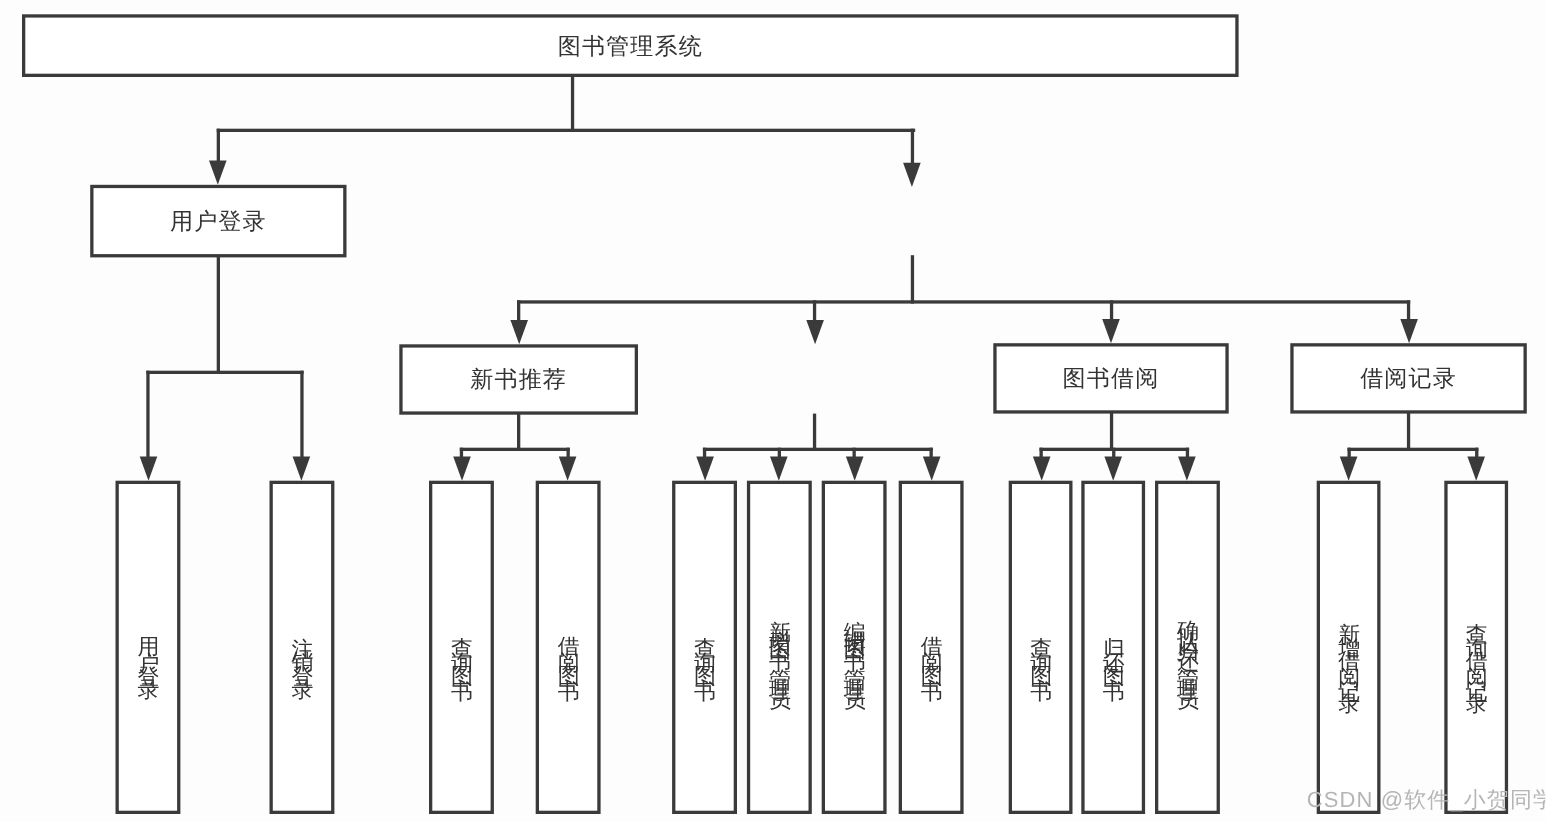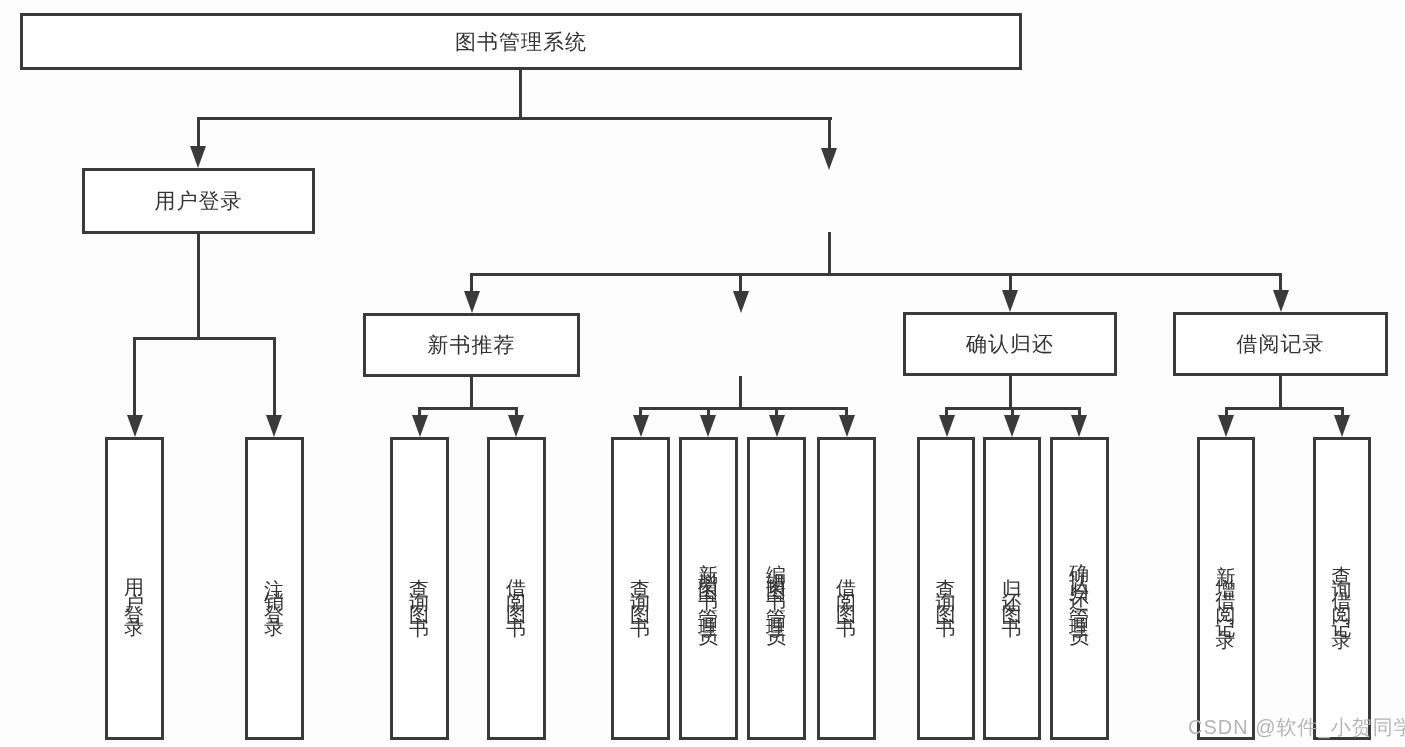--- a/index.html
+++ b/index.html
@@ -35,21 +35,21 @@
   .watermark {
     position:absolute; left:1188px; top:714px; z-index:5;
     font-size:20px; color:#b5b5b5; letter-spacing:1px; white-space:nowrap;
   }
 </style>
 </head>
 <body>
 
 <div class="stage">
 
-  <div class="hbox" style="left:20px; top:13px; width:1002px; height:57px;">
+  <div class="hbox" style="left:20px; top:13px; width:1106px; height:57px;">
     <span>图书管理系统</span>
   </div>
 
   <div class="vline" style="left:519px; top:68px; height:51px;"></div>
   <div class="hline" style="left:197px; top:117px; width:635px;"></div>
   <div class="vline" style="left:197px; top:117px; height:33px;"></div>
   <div class="ahead" style="left:190px; top:146px;"></div>
   <div class="vline" style="left:828px; top:117px; height:33px;"></div>
   <div class="ahead" style="left:821px; top:148px;"></div>
 
@@ -72,21 +72,21 @@
   <div class="ahead" style="left:733px; top:291px;"></div>
   <div class="vline" style="left:1009px; top:273px; height:19px;"></div>
   <div class="ahead" style="left:1002px; top:290px;"></div>
   <div class="vline" style="left:1279px; top:273px; height:19px;"></div>
   <div class="ahead" style="left:1273px; top:290px;"></div>
 
   <div class="hbox" style="left:363px; top:313px; width:217px; height:64px;">
     <span>新书推荐</span>
   </div>
   <div class="hbox" style="left:903px; top:312px; width:214px; height:64px;">
-    <span>确认归还</span>
+    <span>图书借阅</span>
   </div>
   <div class="hbox" style="left:1173px; top:312px; width:215px; height:64px;">
     <span>借阅记录</span>
   </div>
 
   <div class="vline" style="left:470px; top:376px; height:33px;"></div>
   <div class="hline" style="left:418px; top:407px; width:100px;"></div>
   <div class="vline" style="left:418px; top:407px; height:10px;"></div>
   <div class="ahead" style="left:412px; top:415px;"></div>
   <div class="vline" style="left:515px; top:407px; height:10px;"></div>

